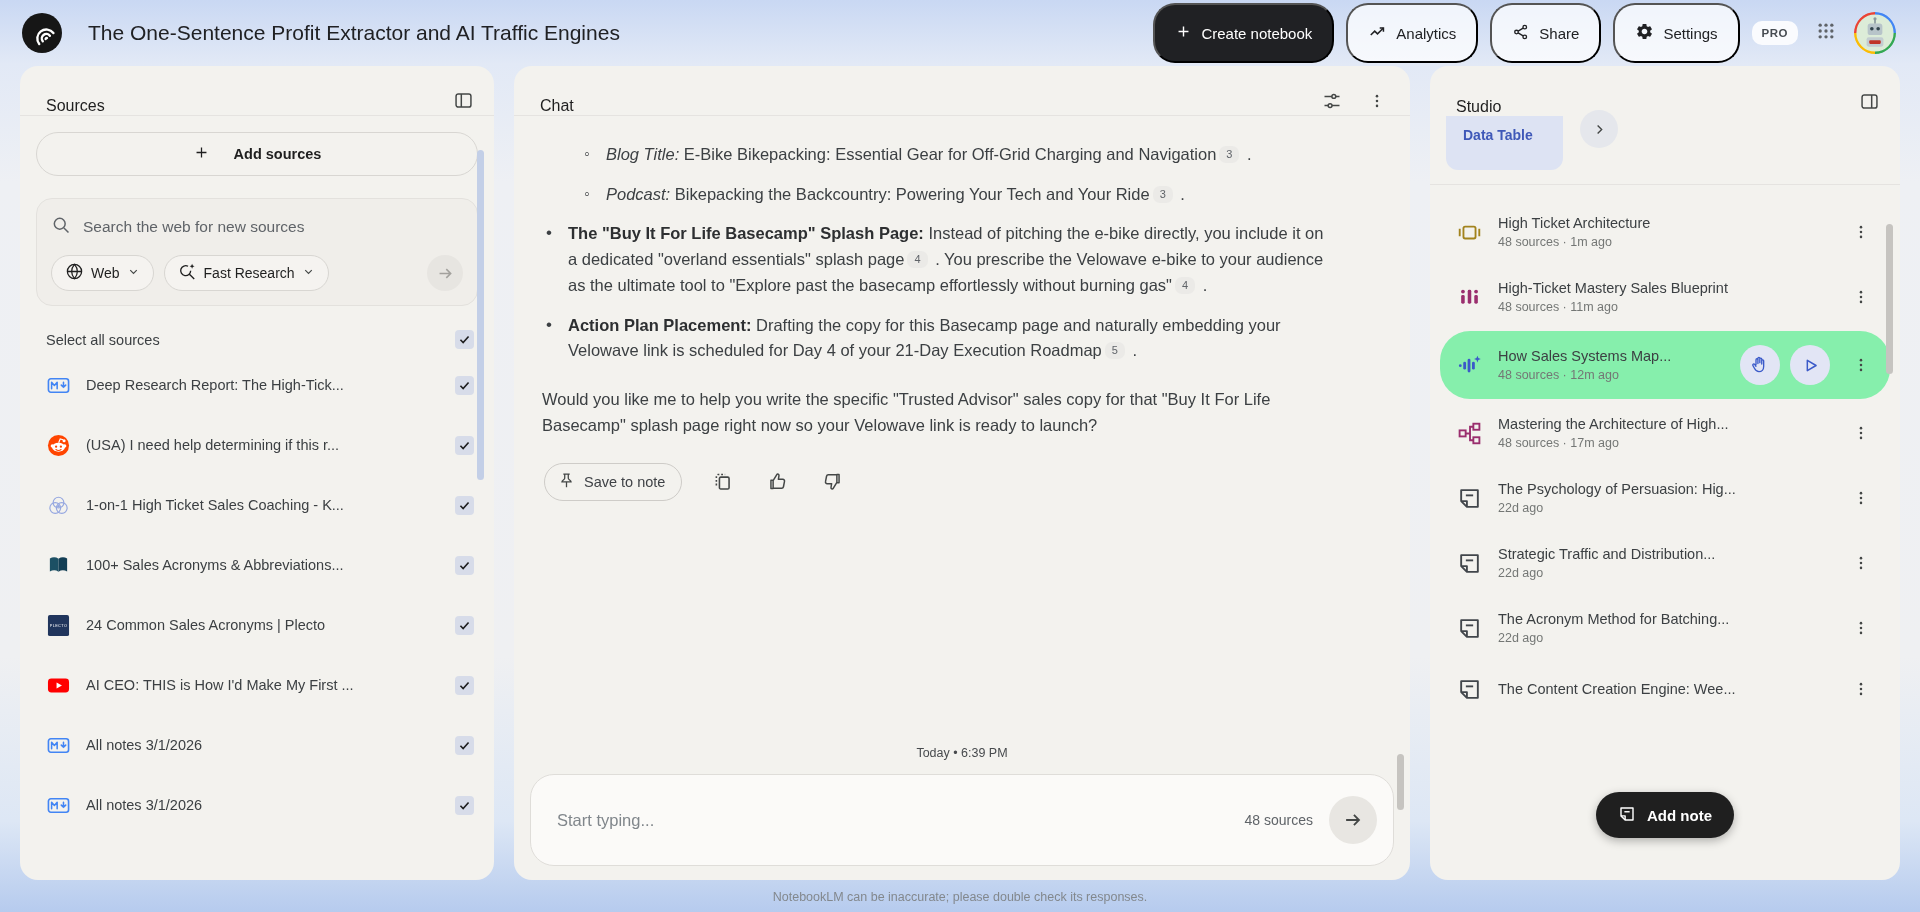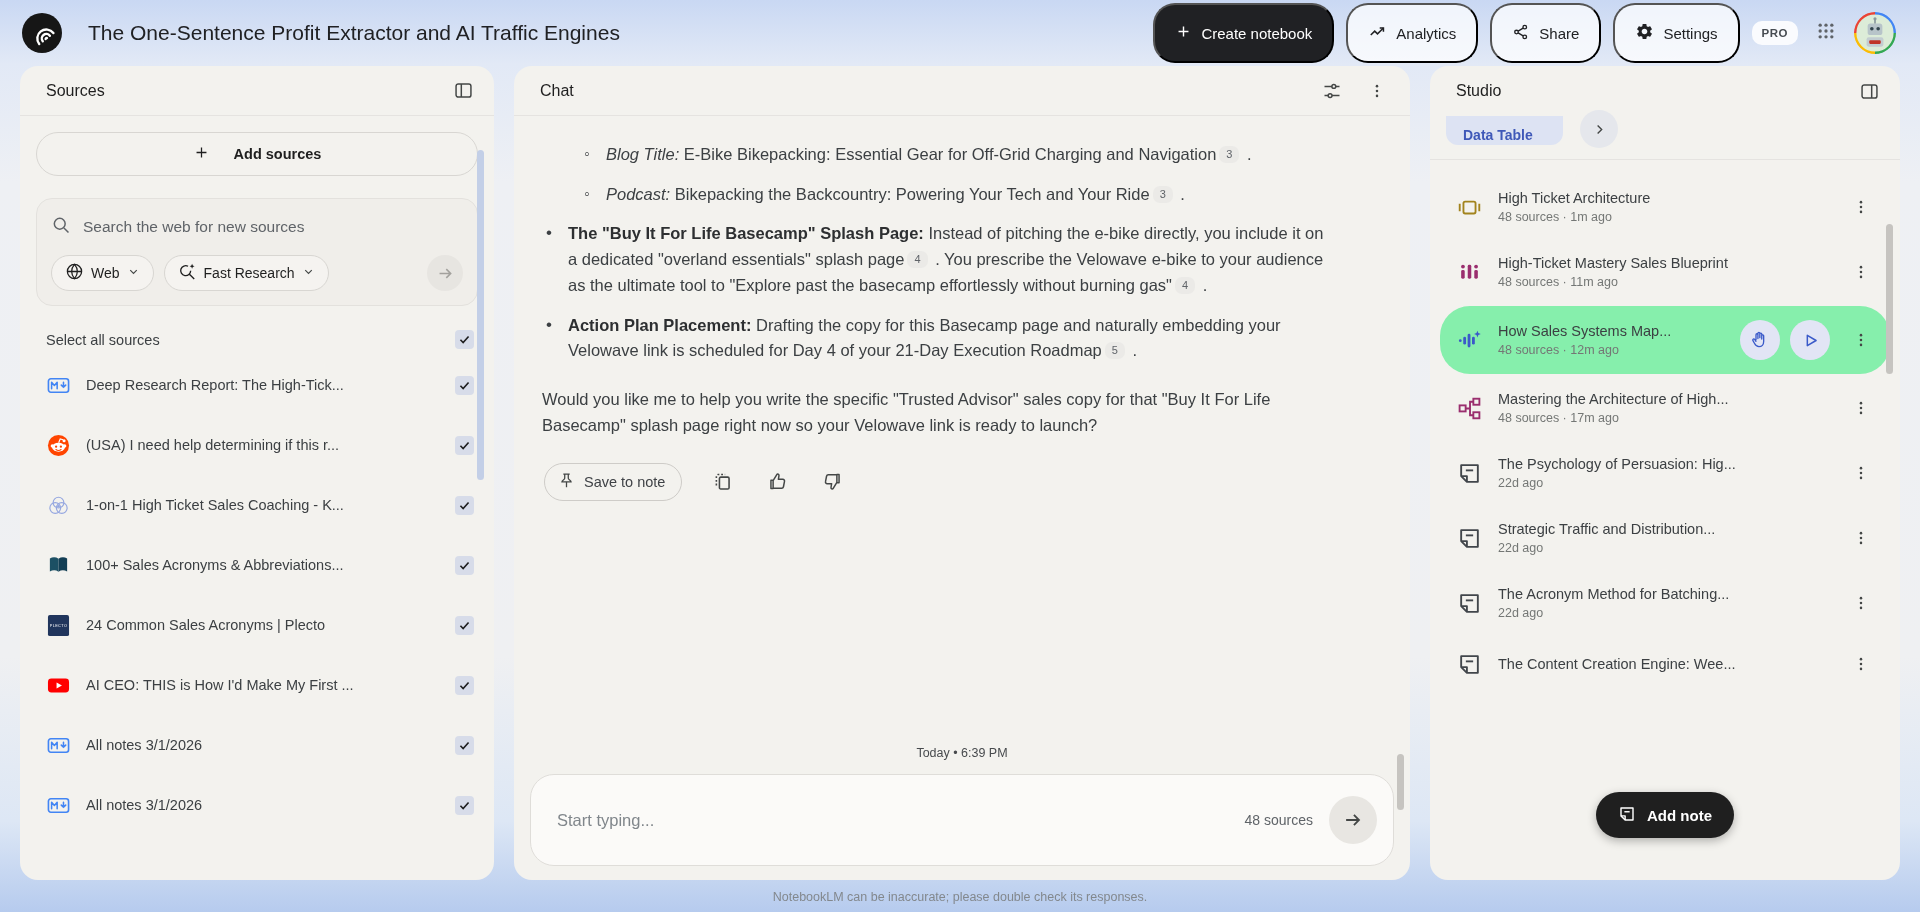--- a/index.html
+++ b/index.html
@@ -15,21 +15,21 @@
     padding:0 20px; font-size:15px; cursor:pointer; white-space:nowrap; }
   .pill.dark { background:#202124; color:#fff; }
   .pill.light { background:rgba(255,255,255,.72); color:#202124; }
   .pro { background:#fafbfe; border-radius:10px; padding:6px 10px; font-size:11.5px; font-weight:bold;
     letter-spacing:.5px; color:#474c52; }
   .apps { padding:4px 6px; cursor:pointer; }
   .avatar { width:42px; height:42px; border-radius:50%; overflow:hidden; cursor:pointer; }
 
   .panels { position:absolute; top:66px; left:20px; right:20px; bottom:32px; display:flex; gap:20px; }
   .panel { background:#f3f2ee; border-radius:18px; position:relative; overflow:hidden; }
-  .panel-head { height:50px; display:flex; align-items:center; justify-content:space-between;
+  .panel-head { height:50px; display:flex; align-items:flex-end; justify-content:space-between;
     padding:0 16px 0 26px; }
   .panel-head .ptitle { font-size:16px; color:#1f1f1f; }
   .hline { border-bottom:1px solid #e5e3e0; }
   .icon-btn { background:none; border:none; cursor:pointer; padding:4px; display:inline-flex; align-items:center; }
 
   
   #sources { width:474px; flex:0 0 auto; }
   .add-sources { margin:16px 16px 8px; height:44px; display:flex; align-items:center; justify-content:center;
     gap:24px; border:1px solid #d8d6d2; border-radius:22px; background:transparent; width:calc(100% - 32px);
     font-size:14.5px; font-weight:bold; color:#1f1f1f; cursor:pointer; font-family:inherit;}
@@ -77,21 +77,21 @@
   .input-bar input { flex:1; border:none; background:transparent; outline:none; font-size:16.5px; font-family:inherit; }
   .input-bar input::placeholder { color:#80868b; }
   .src-count { font-size:14px; color:#5f6368; margin:0 16px; white-space:nowrap; }
   .send-btn { width:48px; height:48px; border-radius:50%; background:#e8e6e2; border:none; display:flex;
     align-items:center; justify-content:center; cursor:pointer; }
 
   
   #studio { width:470px; flex:0 0 auto; }
   .chips-strip { position:relative; padding:0 16px 14px; }
   .d-chip { display:inline-flex; align-items:center; background:#dde3f3; color:#3f58b8; font-size:14px;
-    font-weight:bold; padding:11px 30px 2px 17px; border-radius:0 0 12px 12px; cursor:pointer; }
+    font-weight:bold; padding:11px 30px 27px 17px; border-radius:0 0 12px 12px; cursor:pointer; }
   .chip-scroll { position:absolute; left:150px; top:-6px; width:38px; height:38px; border-radius:50%;
     background:#e5e7ec; box-shadow:0 0 0 3px #f3f2ee; border:none; display:flex; align-items:center;
     justify-content:center; cursor:pointer; }
   .st-list { padding:16px 10px 0; }
   .st-row { display:flex; align-items:center; gap:16px; padding:14px 16px; border-radius:30px; margin-bottom:3px; cursor:pointer; }
   .st-row.selected { background:#86efac; }
   .st-ic { width:26px; flex:0 0 auto; display:flex; justify-content:center; }
   .st-txt { flex:1; min-width:0; }
   .st-title { font-size:14.5px; color:#3c4043; white-space:nowrap; overflow:hidden; text-overflow:ellipsis; }
   .st-meta { font-size:12.5px; color:#747775; margin-top:4px; }

